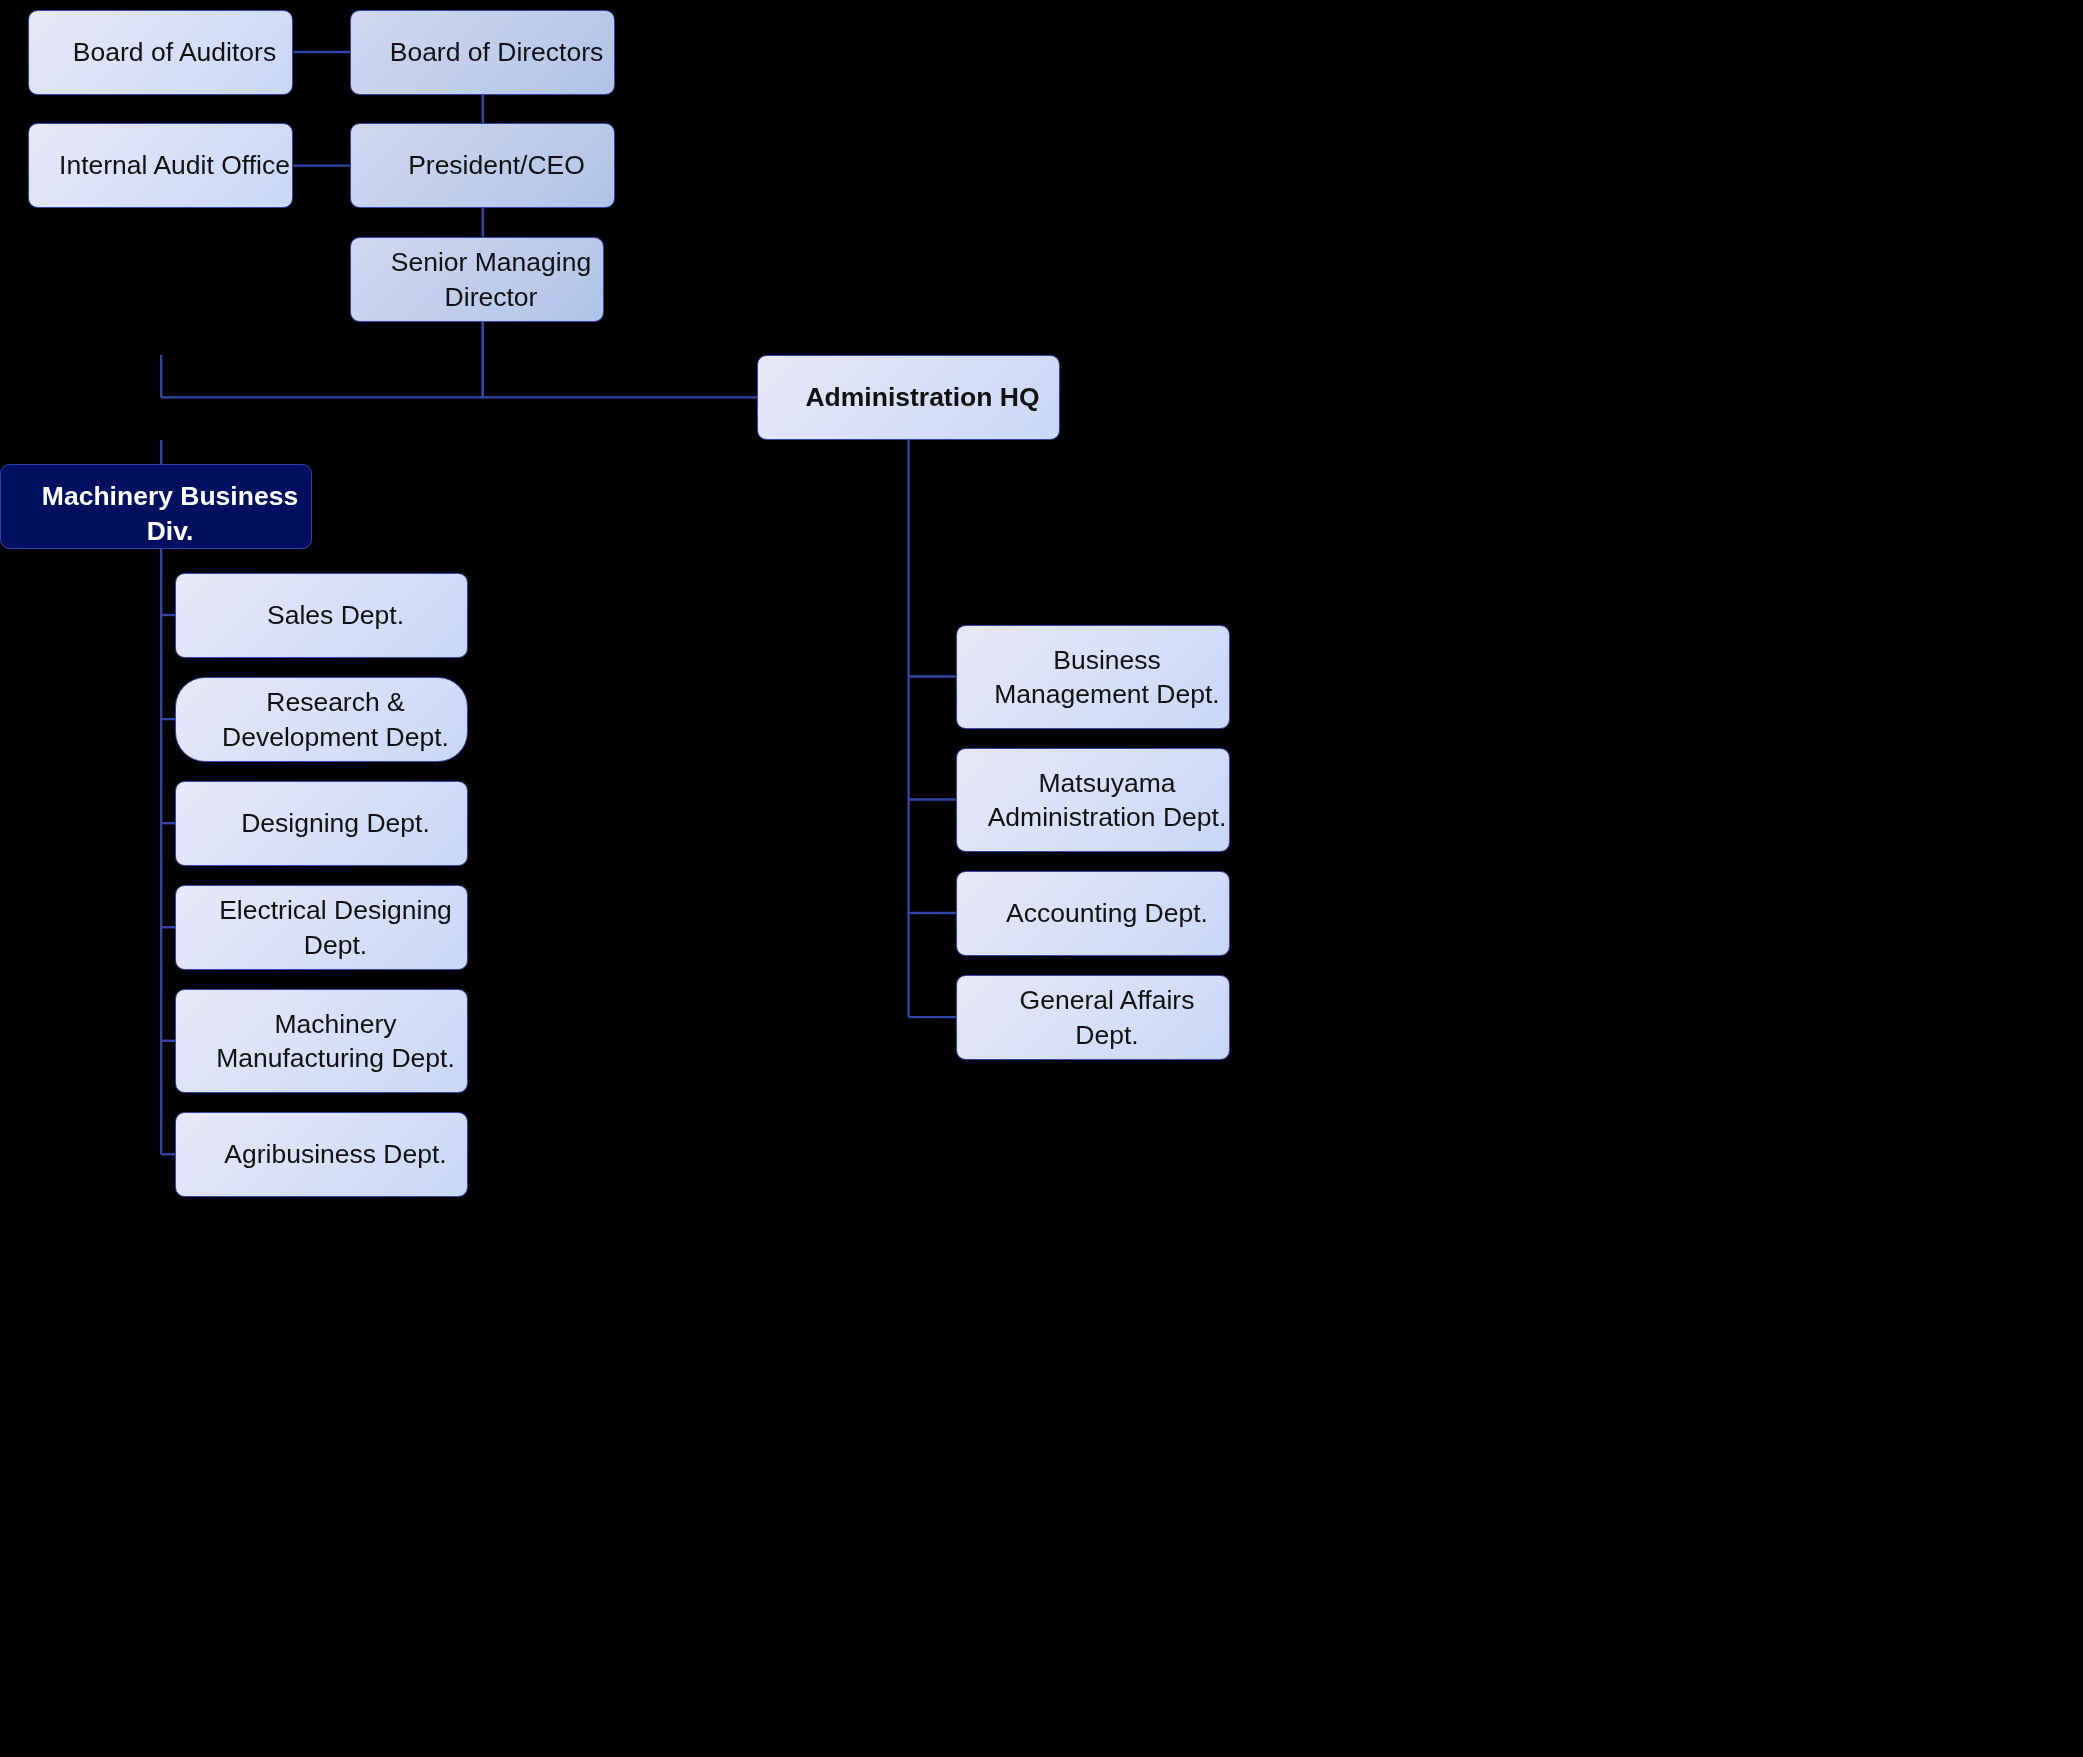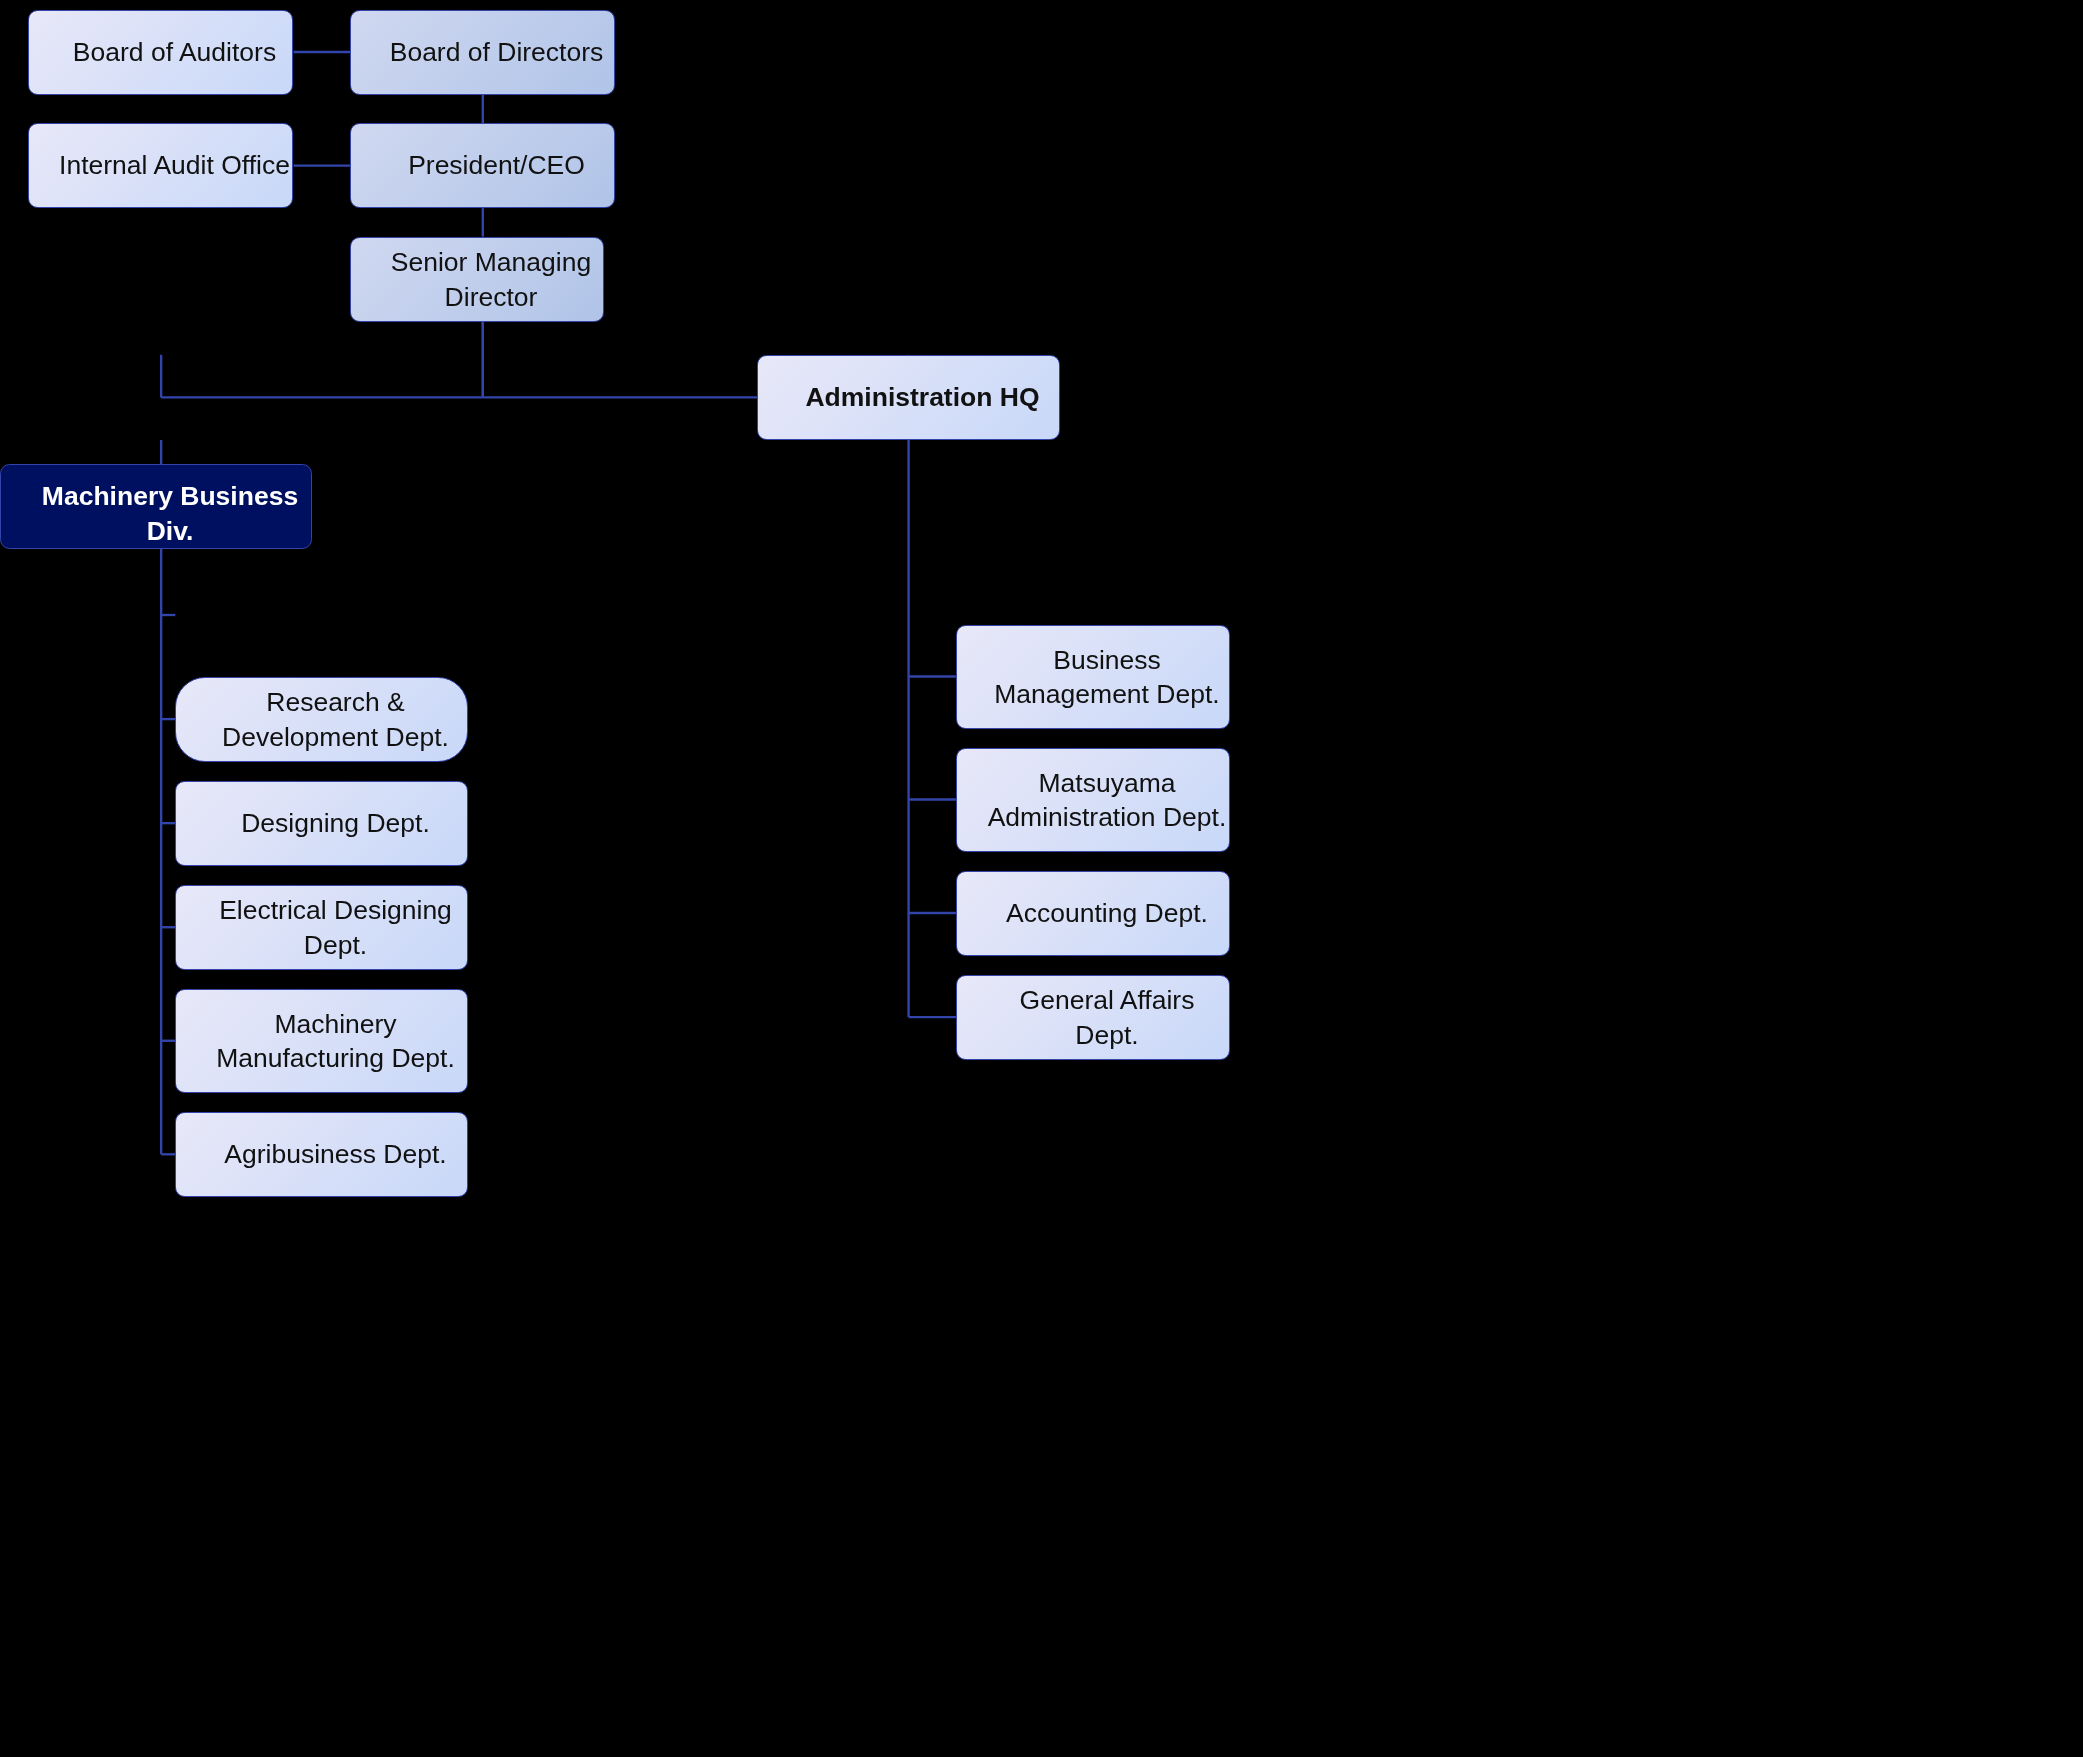--- a/index.html
+++ b/index.html
@@ -139,20 +139,23 @@
 
 
   <div class="node node-light" style="left:757px; top:355px; width:303px; height:85px; font-weight:bold;">
     <span>Administration HQ</span>
   </div>
 
   <div class="node node-dark" style="left:0px; top:464px; width:312px; height:85px;align-items:flex-end;">
     <span>Machinery Business Div.</span>
   </div>
 
+  <div class="node node-light" style="left:175px; top:573px; width:293px; height:85px;">
+    <span>Sales Dept.</span>
+  </div>
 
   <div class="node node-light" style="left:175px; top:677px; width:293px; height:85px;border-radius:30px;">
     <span>Research &amp; Development Dept.</span>
   </div>
 
   <div class="node node-light" style="left:175px; top:781px; width:293px; height:85px;">
     <span>Designing Dept.</span>
   </div>
 
   <div class="node node-light" style="left:175px; top:885px; width:293px; height:85px;">

